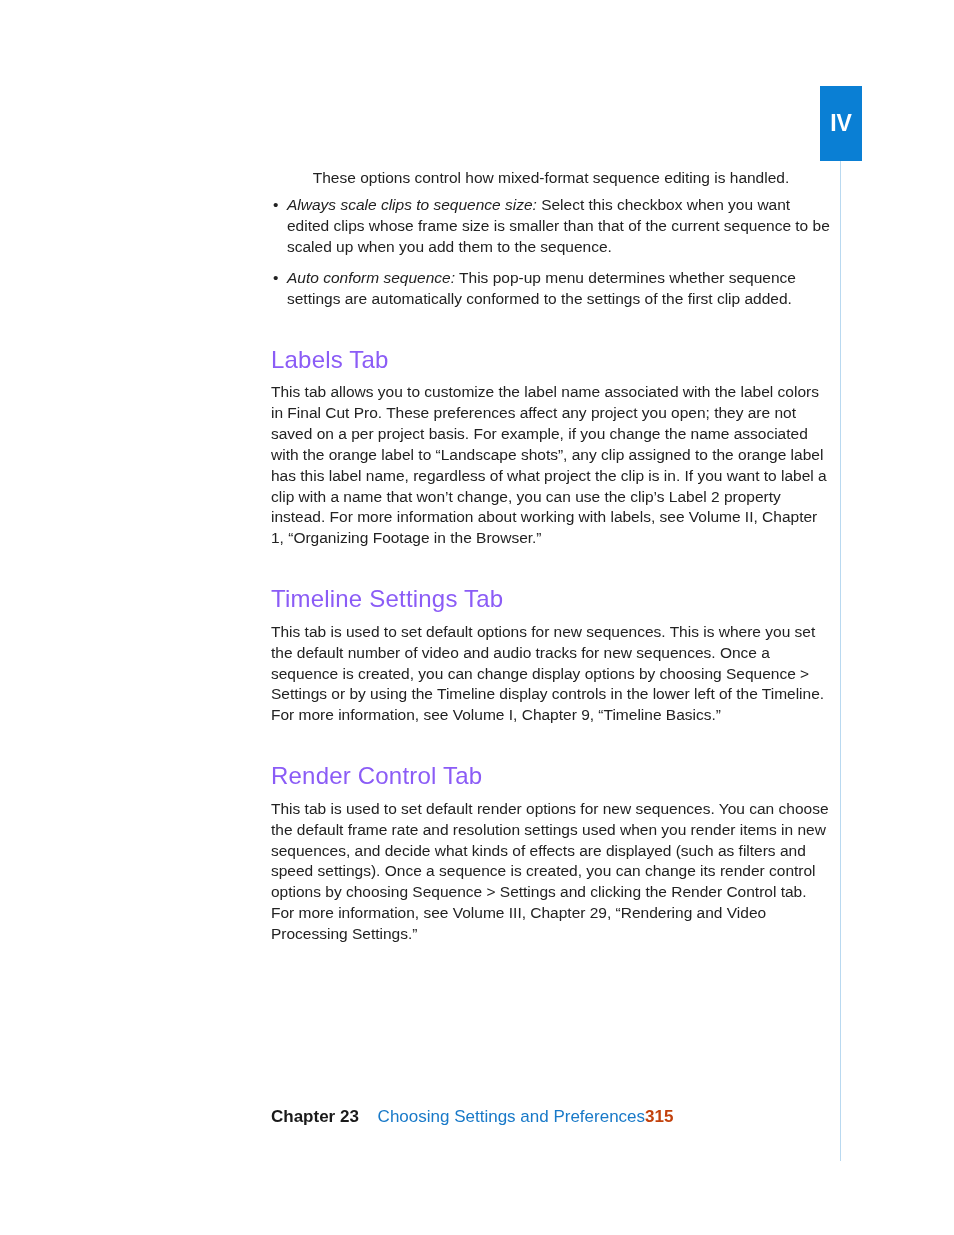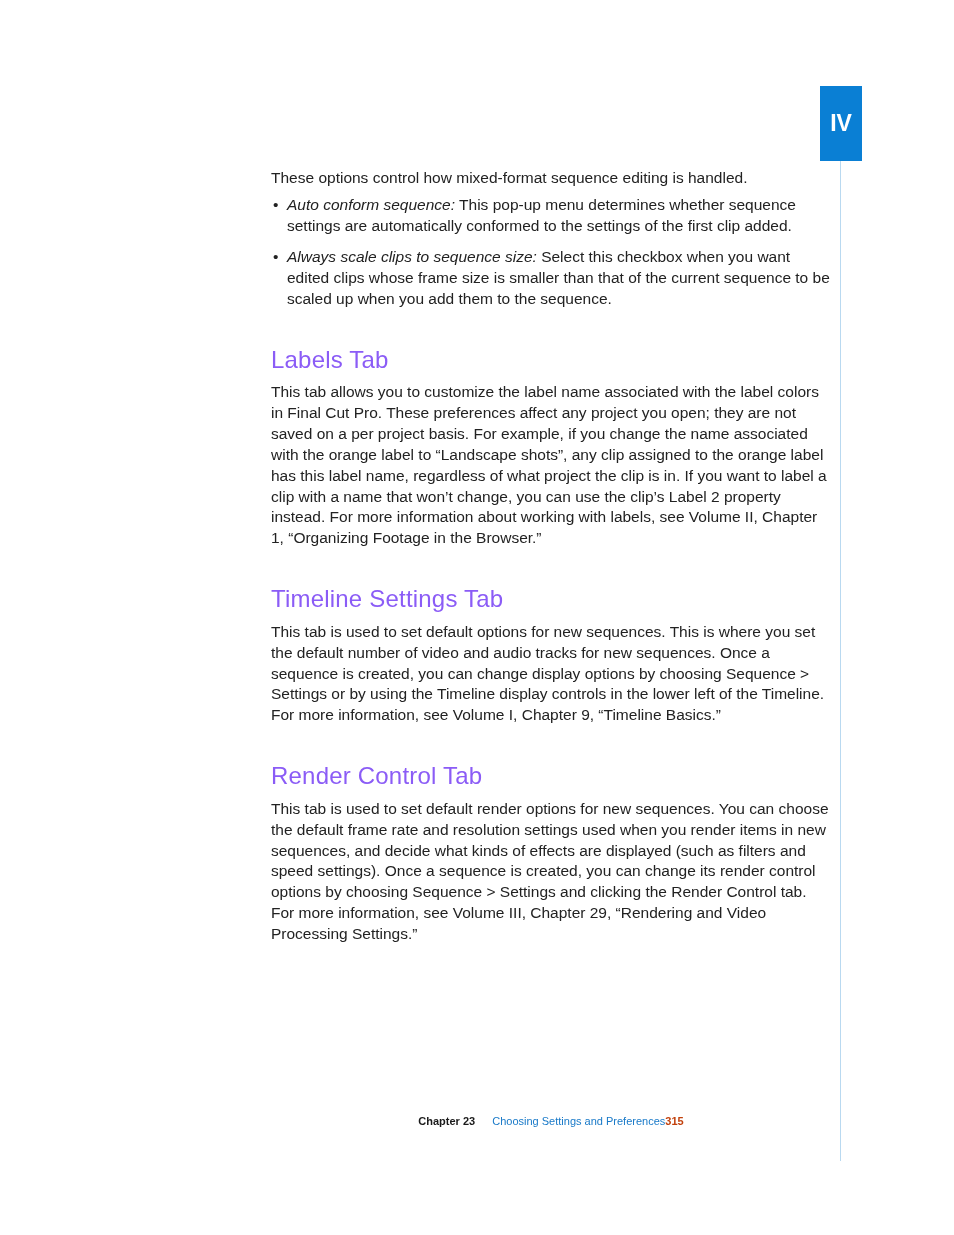--- a/index.html
+++ b/index.html
@@ -2,50 +2,50 @@
 <html><head>
 <meta charset="utf-8">
 <style>
   * { margin: 0; padding: 0; box-sizing: border-box; }
   html, body { width: 954px; height: 1235px; background: #fff; font-family: "Myriad Pro","Segoe UI","Helvetica Neue",Arial,sans-serif; color: #1a1a1a; }
   .page { position: relative; width: 954px; height: 1235px; }
   .part-tab { position: absolute; top: 86px; right: 92px; width: 42px; height: 75px; background: #0a7fd4; color: #fff; display: flex; align-items: center; justify-content: center; font-weight: 700; font-size: 23px; font-family: "Myriad Pro","Segoe UI",Arial,sans-serif; }
   .vrule { position: absolute; top: 161px; right: 113px; width: 1px; height: 1000px; background: #b9d9f0; }
   .content { position: absolute; left: 271px; top: 168px; width: 560px; font-size: 15.5px; line-height: 1.35; color: #222; }
   .subhead { font-weight: 700; margin-bottom: 3px; }
-  .intro { margin-bottom: 6px; }
+  .intro { margin-bottom: 6px; text-align: center; }
   ul.bullets { list-style: none; padding: 0; margin: 0 0 18px 0; }
   ul.bullets li { position: relative; padding-left: 16px; margin-bottom: 10px; }
   ul.bullets li::before { content: "•"; position: absolute; left: 2px; top: 0; color: #222; }
   .term { font-style: italic; }
   .para { margin-bottom: 0; }
   .block { margin-top: 34px; }
   h2.sec { color: #8b5cf6; font-weight: 400; font-size: 24px; margin-bottom: 6px; letter-spacing: 0.2px; }
-  .footer { position: absolute; left: 271px; bottom: 108px; width: 560px; display: flex; justify-content: center; align-items: baseline; font-size: 11px; }
+  .footer { position: absolute; left: 271px; bottom: 108px; width: 560px; display: flex; justify-content: flex-start; align-items: baseline; font-size: 17px; }
   .footer .left .chapnum { font-weight: 700; color: #1a1a1a; }
   .footer .left .chaptitle { color: #1879c8; margin-left: 14px; }
   .footer .right { font-weight: 700; color: #c2410c; }
 </style>
 </head>
 <body>
 
 <div class="page">
   <div class="part-tab">IV</div>
   <div class="vrule"></div>
 
   <div class="content">
 
     <div>
       <div class="intro">These options control how mixed-format sequence editing is handled.</div>
       <ul class="bullets">
         <li>
-          <span class="term">Auto conform sequence:</span><span>  This pop-up menu determines whether sequence settings are automatically conformed to the settings of the first clip added.</span>
+          <span class="term">Always scale clips to sequence size:</span><span>  Select this checkbox when you want edited clips whose frame size is smaller than that of the current sequence to be scaled up when you add them to the sequence.</span>
         </li>
         <li>
-          <span class="term">Always scale clips to sequence size:</span><span>  Select this checkbox when you want edited clips whose frame size is smaller than that of the current sequence to be scaled up when you add them to the sequence.</span>
+          <span class="term">Auto conform sequence:</span><span>  This pop-up menu determines whether sequence settings are automatically conformed to the settings of the first clip added.</span>
         </li>
       </ul>
     </div>
 
     <div class="block">
       <h2 class="sec">Labels Tab</h2>
       <div class="para">This tab allows you to customize the label name associated with the label colors in Final Cut Pro. These preferences affect any project you open; they are not saved on a per project basis. For example, if you change the name associated with the orange label to “Landscape shots”, any clip assigned to the orange label has this label name, regardless of what project the clip is in. If you want to label a clip with a name that won’t change, you can use the clip’s Label 2 property instead. For more information about working with labels, see Volume II, Chapter 1, “Organizing Footage in the Browser.”</div>
     </div>
 
     <div class="block">

